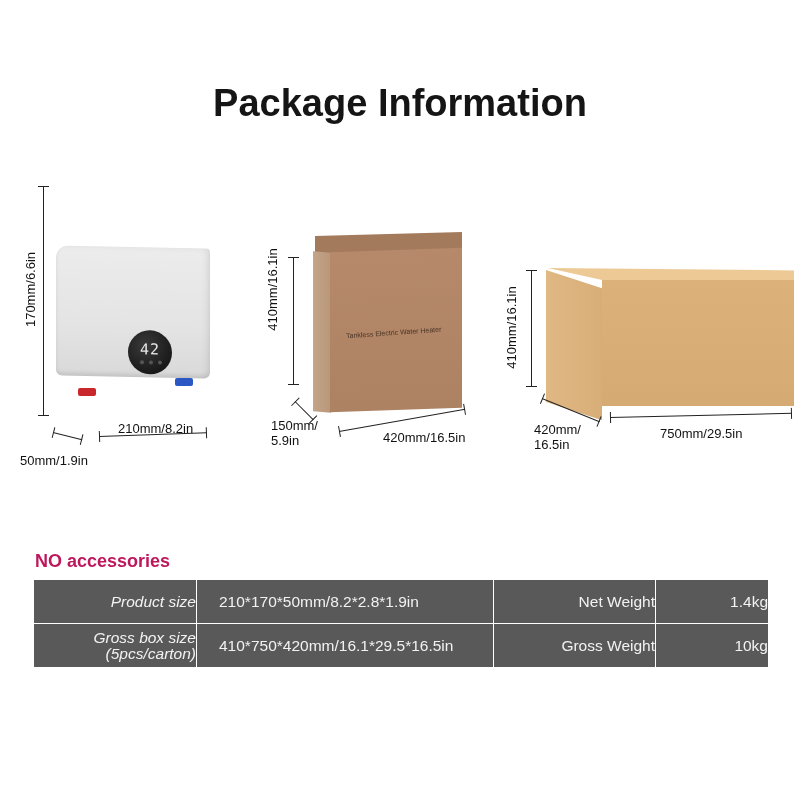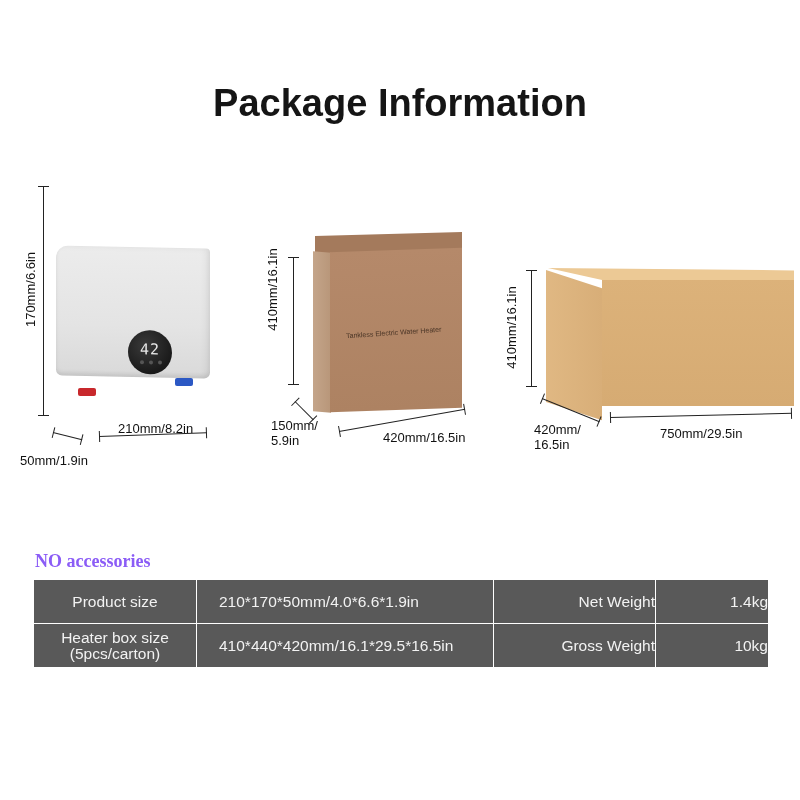--- a/index.html
+++ b/index.html
@@ -73,32 +73,32 @@
   .obox-front {
     position: absolute; left: 602px; top: 278px; width: 192px; height: 128px;
     background: linear-gradient(180deg, #dcb27a 0%, #d6ab73 100%);
   }
   .obox-top {
     position: absolute; left: 548px; top: 268px; width: 246px; height: 12px;
     background: #ecc995; clip-path: polygon(0 0, 100% 20%, 100% 100%, 22% 100%);
   }
 
   
-  .sub-title { position: absolute; left: 35px; top: 551px; font-size: 18px; font-weight: bold; color: #8b5cf6; font-family: Liberation Serif, serif; }
+  .sub-title { position: absolute; left: 35px; top: 551px; font-size: 18px; font-weight: bold; color: #be185d; }
   .spec-table {
     position: absolute; left: 33px; top: 579px; width: 735px;
     border-collapse: collapse; table-layout: fixed;
   }
   .spec-table td {
     height: 44px; border: 1px solid #9a9a9a; font-size: 15.5px; line-height: 16px;
     vertical-align: middle; padding: 0;
   }
   .spec-table tr.dark td { background: #595959; color: #f2f2f2; border-color: #ffffff; }
   .spec-table tr.light td { background: #ffffff; color: #111; border-color: #5a5a5a; }
-  .c1 { width: 163px; text-align: center; }
+  .c1 { width: 163px; text-align: right; font-style: italic; }
   .c2 { width: 297px; text-align: left; padding-left: 22px !important; }
   .c3 { width: 162px; text-align: right; padding-left: 26px !important; }
   .c4 { width: 113px; text-align: right; }
   .c1 .sub { display: block; }
 </style>
 </head>
 <body>
 
 <div class="title">Package Information</div>
 
@@ -152,27 +152,27 @@
   </div>
   <div class="sline" style="left:610px; top:417px; width:182px; transform:rotate(-1.3deg);"></div>
   <div class="dim" style="left:660px; top:426px;text-align:center;">750mm/29.5in</div>
 </div>
 
 <div class="sub-title">NO accessories</div>
 <table class="spec-table">
   <tbody>
       <tr class="dark">
     <td class="c1"><span>Product size</span></td>
-    <td class="c2">210*170*50mm/4.0*6.6*1.9in</td>
+    <td class="c2">210*170*50mm/8.2*2.8*1.9in</td>
     <td class="c3">Net Weight</td>
     <td class="c4">1.4kg</td>
   </tr>
   <tr class="dark">
     <td class="c1">
-      <span class="sub">Heater box size</span>
+      <span class="sub">Gross box size</span>
       <span class="sub">(5pcs/carton)</span>
     </td>
-    <td class="c2">410*440*420mm/16.1*29.5*16.5in</td>
+    <td class="c2">410*750*420mm/16.1*29.5*16.5in</td>
     <td class="c3">Gross Weight</td>
     <td class="c4">10kg</td>
   </tr>
 </tbody>
   </table>
 
 </body></html>

